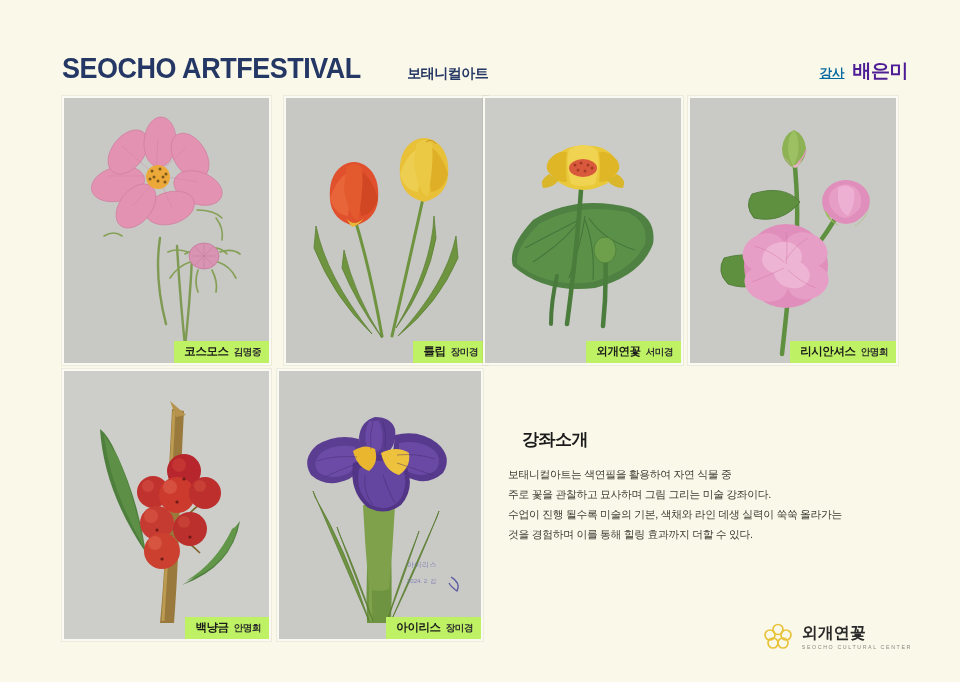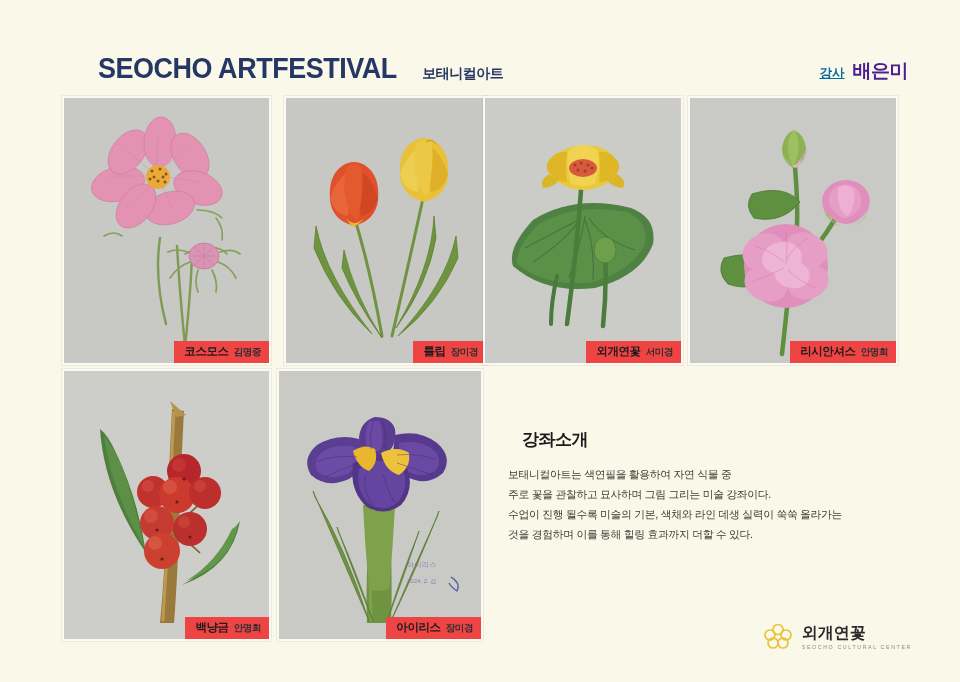--- a/index.html
+++ b/index.html
@@ -7,21 +7,21 @@
     width:960px;height:682px;overflow:hidden;
     background:#faf8e9;
     font-family:"Liberation Sans","DejaVu Sans",sans-serif;
     color:#2b2b2b;
     position:relative;
   }
   .poster{position:relative;width:960px;height:682px;}
 
   
   .header{position:absolute;left:62px;top:52px;right:52px;height:38px;}
-  .title-row{display:flex;align-items:baseline;gap:3px;margin-left:36px;}
+  .title-row{display:flex;align-items:baseline;gap:24px;}
   .title-en{
     font-size:29px;font-weight:bold;letter-spacing:-0.5px;
     color:#253764;
     transform:scaleX(0.93);transform-origin:left center;
     font-family:"Liberation Sans","DejaVu Sans",sans-serif;
   }
   .title-ko{
     font-size:14px;font-weight:bold;color:#253764;
     letter-spacing:-0.5px;
   }
@@ -31,21 +31,21 @@
   }
   .instructor-label{font-size:12.5px;font-weight:bold;color:#0369a1;text-decoration:underline;}
   .instructor-name{font-size:19px;font-weight:bold;color:#4c1d95;letter-spacing:-0.5px;}
 
   
   .art{position:absolute;background:#c9c9c6;border:2px solid #fbfaf2;overflow:hidden;
        box-shadow:0 0 0 1px rgba(0,0,0,0.05);}
   .art .canvas{position:absolute;inset:0;overflow:hidden;}
   .caption{
     position:absolute;right:0;bottom:0;
-    background:#ef4444;
+    background:#bef264;
     padding:3px 8px 4px 10px;
     display:flex;align-items:baseline;gap:5px;white-space:nowrap;
   }
   .cap-flower{font-size:11.5px;font-weight:bold;color:#1a1a1a;letter-spacing:-0.4px;}
   .cap-author{font-size:9.5px;font-weight:bold;color:#2e2e2e;letter-spacing:-0.4px;}
 
   
   .desc{position:absolute;left:508px;top:428px;width:350px;}
   .desc h2{
     margin:0 0 14px 14px;font-size:17px;font-weight:bold;color:#1b1b1b;letter-spacing:-0.5px;

